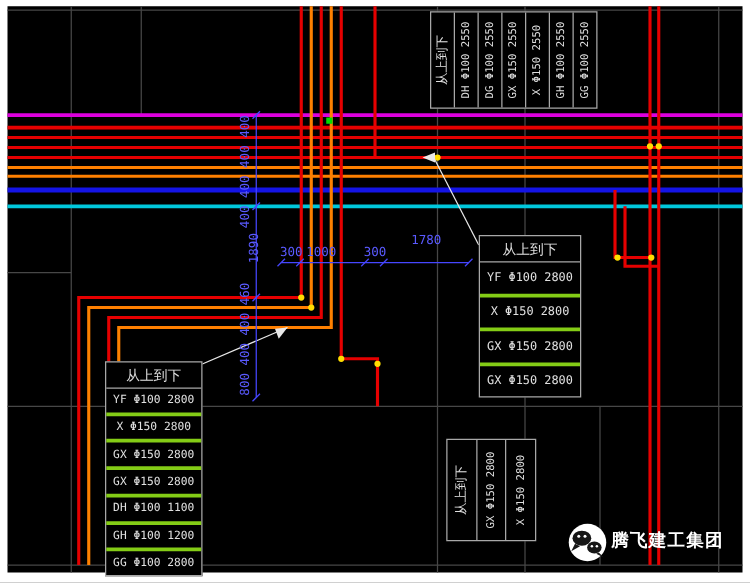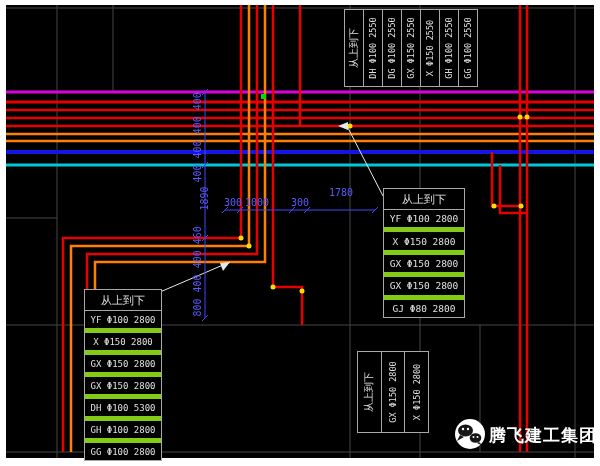--- a/index.html
+++ b/index.html
@@ -14,21 +14,21 @@
   .s-blue{stroke:#1414e6;fill:none;}
   .s-cyan{stroke:#00c8dc;fill:none;}
   .s-dim{stroke:#4646ff;stroke-width:1;fill:none;}
   .s-white{stroke:#e8e8e8;stroke-width:1;fill:none;}
 
   .tbl{position:absolute;background:#000;border:1px solid #a8a8a8;color:#e0e0e0;
        box-sizing:border-box;display:flex;flex-direction:column;}
   .tbl .hdr{display:flex;align-items:center;justify-content:center;
             border-bottom:1px solid #a8a8a8;font-size:11px;height:20px;flex:none;}
   .tbl .row{display:flex;align-items:center;justify-content:center;flex:1;
-            border-bottom:5px solid #84cc16;font-family:"DejaVu Sans Mono",monospace;
+            border-bottom:3px solid #84cc16;font-family:"DejaVu Sans Mono",monospace;
             white-space:nowrap;}
   .tbl .row:last-child{border-bottom:none;}
   #tbl-mr{left:383px;top:188px;width:82px;height:130px;}
   #tbl-mr .row{font-size:9.5px;}
   #tbl-bl{left:84px;top:289px;width:78px;height:172px;}
   #tbl-bl .row{font-size:9px;}
 
   .vtbl{position:absolute;background:#000;border:1px solid #a8a8a8;box-sizing:border-box;
         display:flex;color:#e0e0e0;}
   .vcol{flex:1;position:relative;border-right:1px solid #a8a8a8;}
@@ -36,21 +36,21 @@
   .vtext{position:absolute;left:50%;top:50%;transform:translate(-50%,-50%) rotate(-90deg);
          white-space:nowrap;font-family:"DejaVu Sans Mono",monospace;font-size:8.5px;}
   .vhead{font-family:"DejaVu Sans",sans-serif;font-size:10px;}
   #vtbl-tr{left:344px;top:9px;width:134px;height:78px;}
   #vtbl-bm{left:357px;top:351px;width:72px;height:82px;}
 
   .dim{position:absolute;color:#5a5aff;font-size:10px;
        font-family:"DejaVu Sans Mono",monospace;white-space:nowrap;}
   .dim.rot{transform:rotate(-90deg);}
 
-  .wm-text{position:absolute;color:#ffffff;font-weight:bold;font-size:17px;
+  .wm-text{position:absolute;color:#ffffff;font-weight:bold;font-size:14px;
            letter-spacing:1px;}
 </style>
 </head>
 <body>
 
 <div class="canvas">
 
   <svg class="base" width="600" height="466" viewBox="0 0 600 466">
     <rect x="6" y="5" width="588" height="453" fill="#000000"></rect>
 
@@ -169,31 +169,30 @@
         <div class="vtext">GG Φ100 2550</div>
       </div>
   </div>
 
   <div class="tbl" id="tbl-mr">
     <div class="hdr">从上到下</div>
     <div class="row">YF Φ100 2800</div>
     <div class="row">X Φ150 2800</div>
     <div class="row">GX Φ150 2800</div>
     <div class="row">GX Φ150 2800</div>
-    <div class="row">GJ Φ80 2800</div>
   </div>
 
   <div class="tbl" id="tbl-bl">
     <div class="hdr">从上到下</div>
     <div class="row">YF Φ100 2800</div>
     <div class="row">X Φ150 2800</div>
     <div class="row">GX Φ150 2800</div>
     <div class="row">GX Φ150 2800</div>
-    <div class="row">DH Φ100 5300</div>
-    <div class="row">GH Φ100 2800</div>
+    <div class="row">DH Φ100 1100</div>
+    <div class="row">GH Φ100 1200</div>
     <div class="row">GG Φ100 2800</div>
   </div>
 
   <div class="vtbl" id="vtbl-bm">
     <div class="vcol">
         <div class="vtext vhead">从上到下</div>
       </div>
     <div class="vcol">
         <div class="vtext">GX Φ150 2800</div>
       </div>

